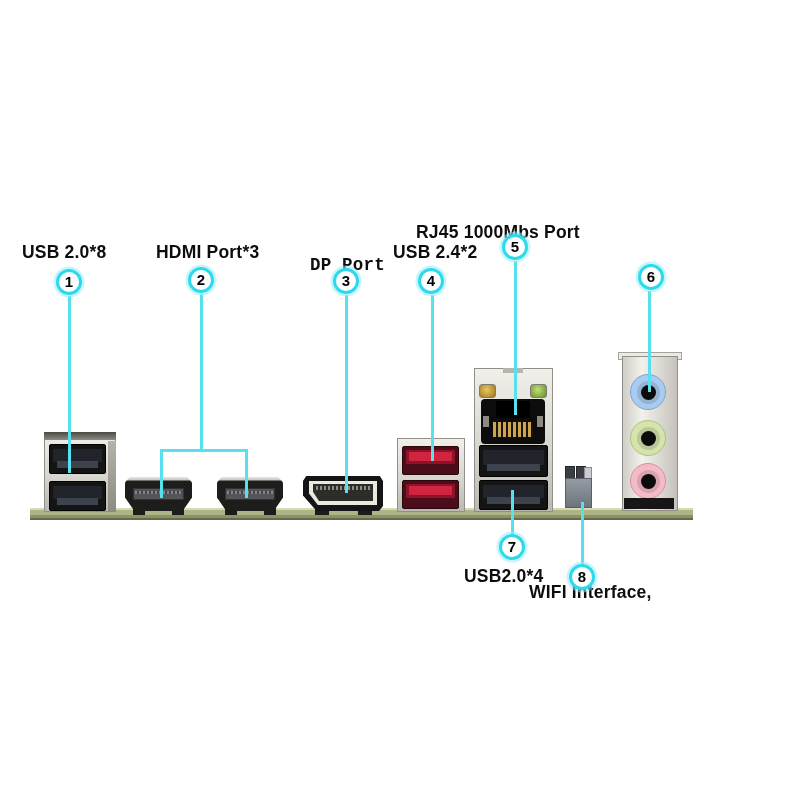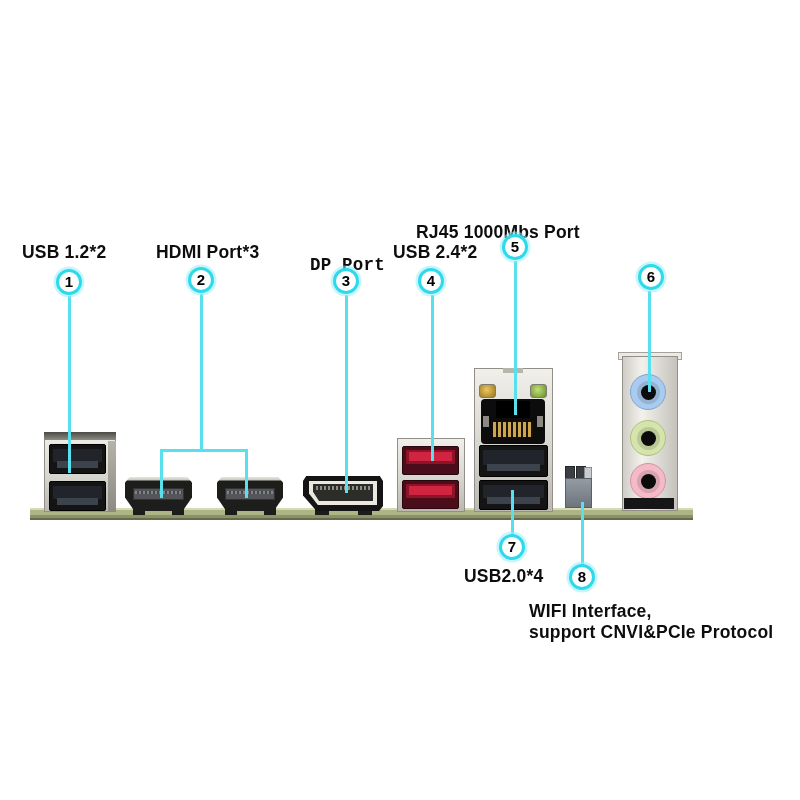--- a/index.html
+++ b/index.html
@@ -8,21 +8,21 @@
   
   .lbl{position:absolute;font-weight:bold;font-size:17.5px;color:#0d0d0d;white-space:nowrap;
        letter-spacing:.2px;z-index:6;}
   #lbl-1{left:22px;top:242px;}
   #lbl-2{left:156px;top:242px;}
   #lbl-3{left:310px;top:255px;font-family:Liberation Mono, monospace;}
   #lbl-4{left:393px;top:242px;}
   #lbl-5{left:416px;top:187px;margin-top:35px;}
   #lbl-6{left:551px;top:236px;}
   #lbl-7{left:464px;top:566px;}
-  #lbl-8a{left:529px;top:601px;}
+  #lbl-8a{left:529px;top:582px;}
   #lbl-8b{left:529px;top:622px;}
   
   .co{position:absolute;width:20px;height:20px;border:3.5px solid #2ed9ec;border-radius:50%;
       background:#fff;color:#000;font-weight:bold;font-size:15px;line-height:20px;text-align:center;
       box-shadow:0 0 0 2.5px rgba(150,238,248,.55);z-index:7;}
   #co-1{left:56px;top:269px;} #co-2{left:188px;top:267px;} #co-3{left:333px;top:268px;}
   #co-4{left:418px;top:268px;} #co-5{left:502px;top:234px;} #co-6{left:638px;top:264px;}
   #co-7{left:499px;top:534px;} #co-8{left:569px;top:564px;}
   
   .ln{position:absolute;background:#58e0ee;z-index:5;}
@@ -223,22 +223,21 @@
 
   <div id="co-1" class="co">1</div>
   <div id="co-2" class="co">2</div>
   <div id="co-3" class="co">3</div>
   <div id="co-4" class="co">4</div>
   <div id="co-5" class="co">5</div>
   <div id="co-6" class="co">6</div>
   <div id="co-7" class="co">7</div>
   <div id="co-8" class="co">8</div>
 
-  <div id="lbl-1" class="lbl">USB 1.2*2</div>
+  <div id="lbl-1" class="lbl">USB 2.0*8</div>
   <div id="lbl-2" class="lbl">HDMI Port*3</div>
   <div id="lbl-3" class="lbl">DP Port</div>
   <div id="lbl-4" class="lbl">USB 2.4*2</div>
   <div id="lbl-5" class="lbl">RJ45 1000Mbs Port</div>
   <div id="lbl-7" class="lbl">USB2.0*4</div>
   <div id="lbl-8a" class="lbl">WIFI Interface,</div>
-  <div id="lbl-8b" class="lbl">support CNVI&amp;PCIe Protocol</div>
 
 </div>
 
 </body></html>

